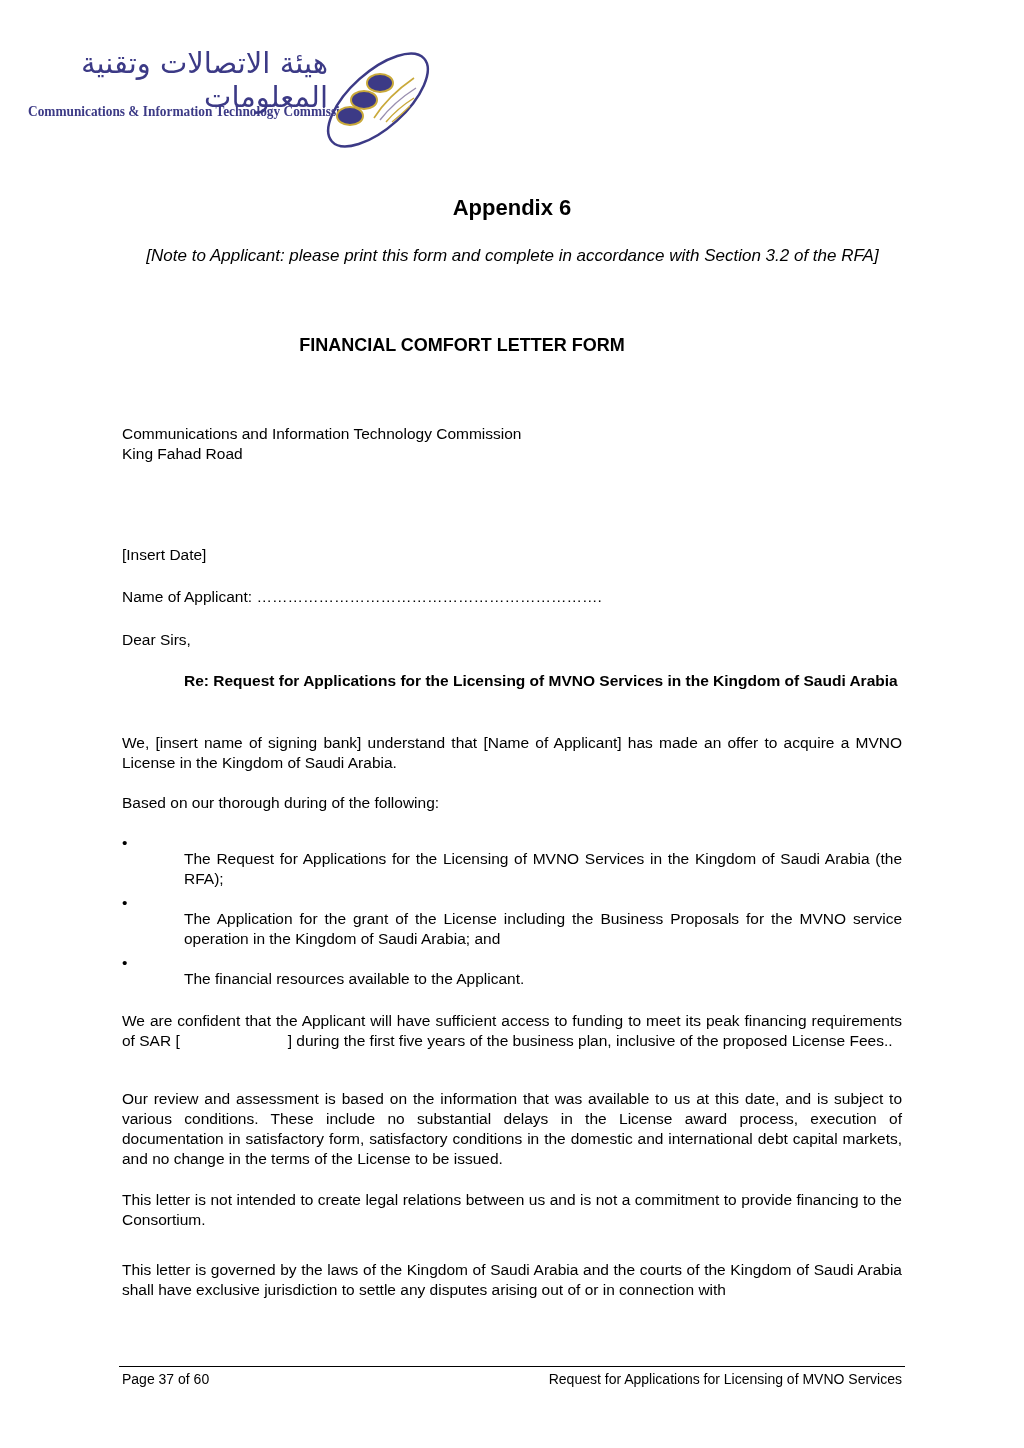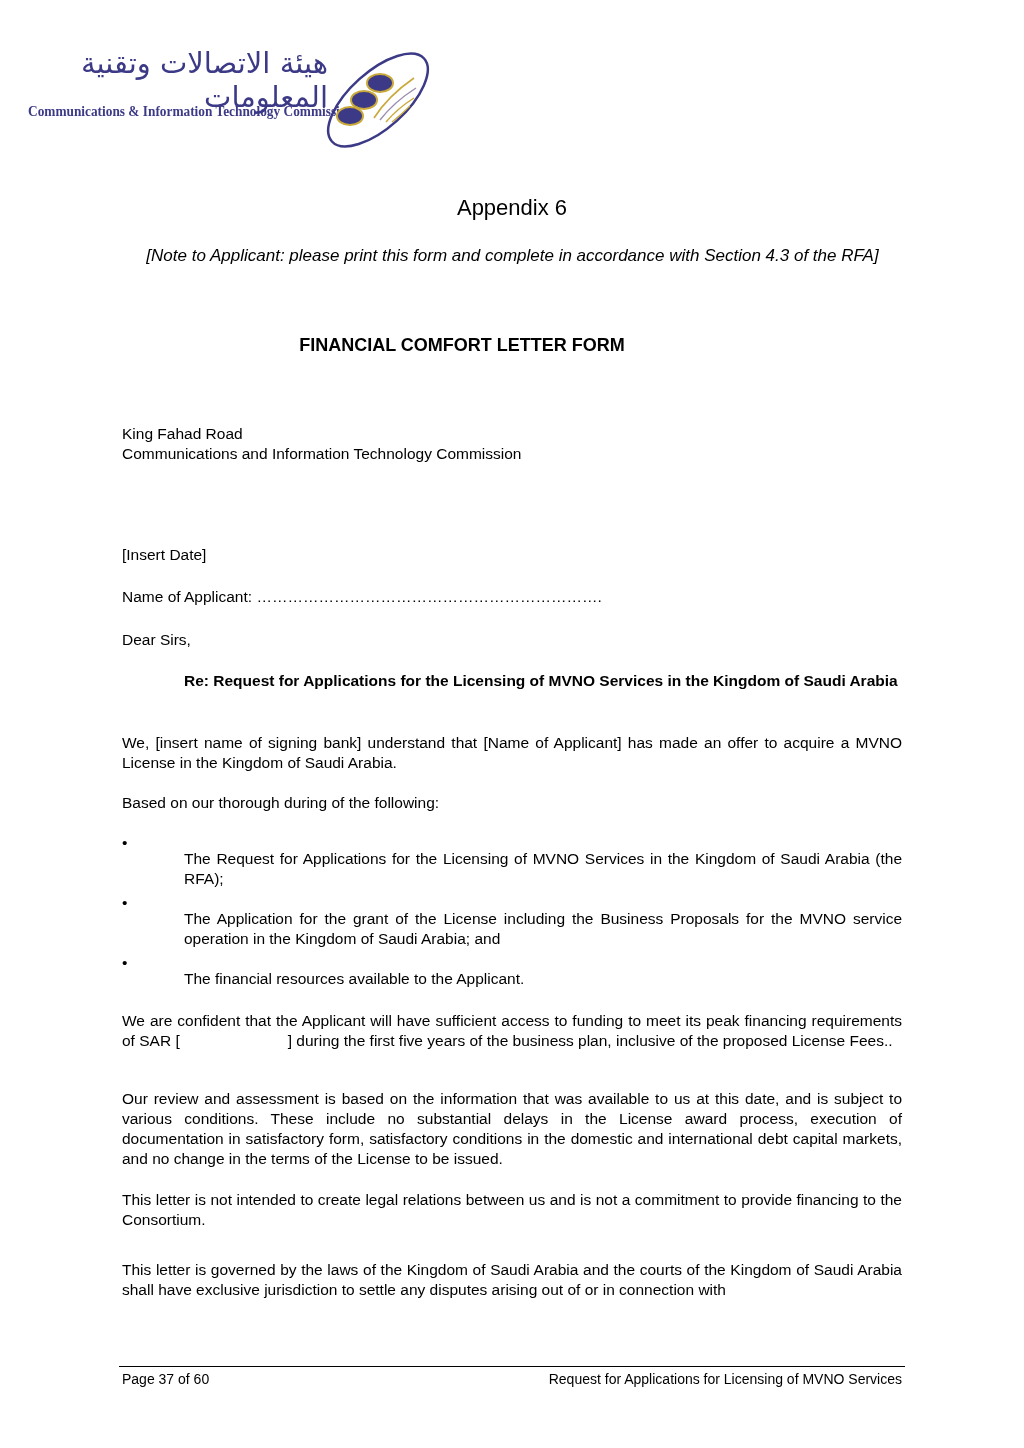--- a/index.html
+++ b/index.html
@@ -15,21 +15,21 @@
   }
   .logo-en {
     position: absolute; left: 4px; top: 58px; white-space: nowrap;
     font-family: "Liberation Serif", serif; font-weight: bold; font-size: 15.5px;
     color: #3c3a86; transform: scaleX(0.86); transform-origin: left center;
   }
   .logo-svg { position: absolute; left: 298px; top: 0; }
 
   .title {
     position: absolute; left: 0; width: 1024px; top: 195px; text-align: center;
-    font-weight: normal; font-size: 22px;
+    font-weight: bold; font-size: 22px;
   }
   .note {
     position: absolute; left: 120px; width: 785px; top: 245px; text-align: center;
     font-style: italic; font-size: 17px; line-height: 21px;
   }
   .form-title {
     position: absolute; left: 0; width: 924px; top: 335px; text-align: center;
     font-weight: bold; font-size: 18px;
   }
   .p {
@@ -65,26 +65,26 @@
     <path d="M58 76 Q72 58 94 44" fill="none" stroke="#9a8fb0" stroke-width="1.4"></path>
     <path d="M64 78 Q76 64 92 54" fill="none" stroke="#c9a93a" stroke-width="1.4"></path>
     <path d="M70 78 Q80 70 88 62" fill="none" stroke="#c9a93a" stroke-width="1.2"></path>
     <ellipse cx="28" cy="72" rx="13" ry="9" fill="#3c3a86" stroke="#c9a93a" stroke-width="2"></ellipse>
     <ellipse cx="42" cy="56" rx="13" ry="9" fill="#3c3a86" stroke="#c9a93a" stroke-width="2"></ellipse>
     <ellipse cx="58" cy="39" rx="13" ry="9" fill="#3c3a86" stroke="#c9a93a" stroke-width="2"></ellipse>
   </svg>
 </div>
 
 <div class="title">Appendix 6</div>
-<div class="note">[Note to Applicant: please print this form and complete in accordance with Section 4.3 of the RFA]</div>
+<div class="note">[Note to Applicant: please print this form and complete in accordance with Section 3.2 of the RFA]</div>
 <div class="form-title">FINANCIAL COMFORT LETTER FORM</div>
 
 <div class="p addr" style="top:424px;">
+  <div>Communications and Information Technology Commission</div>
   <div>King Fahad Road</div>
-  <div>Communications and Information Technology Commission</div>
 </div>
 
 <div class="p" style="top:545px;">[Insert Date]</div>
 
 <div class="p" style="top:587px;">
   <span>Name of Applicant:</span>
   <span>………………………………………………………….</span>
 </div>
 
 <div class="p" style="top:630px;">Dear Sirs,</div>

